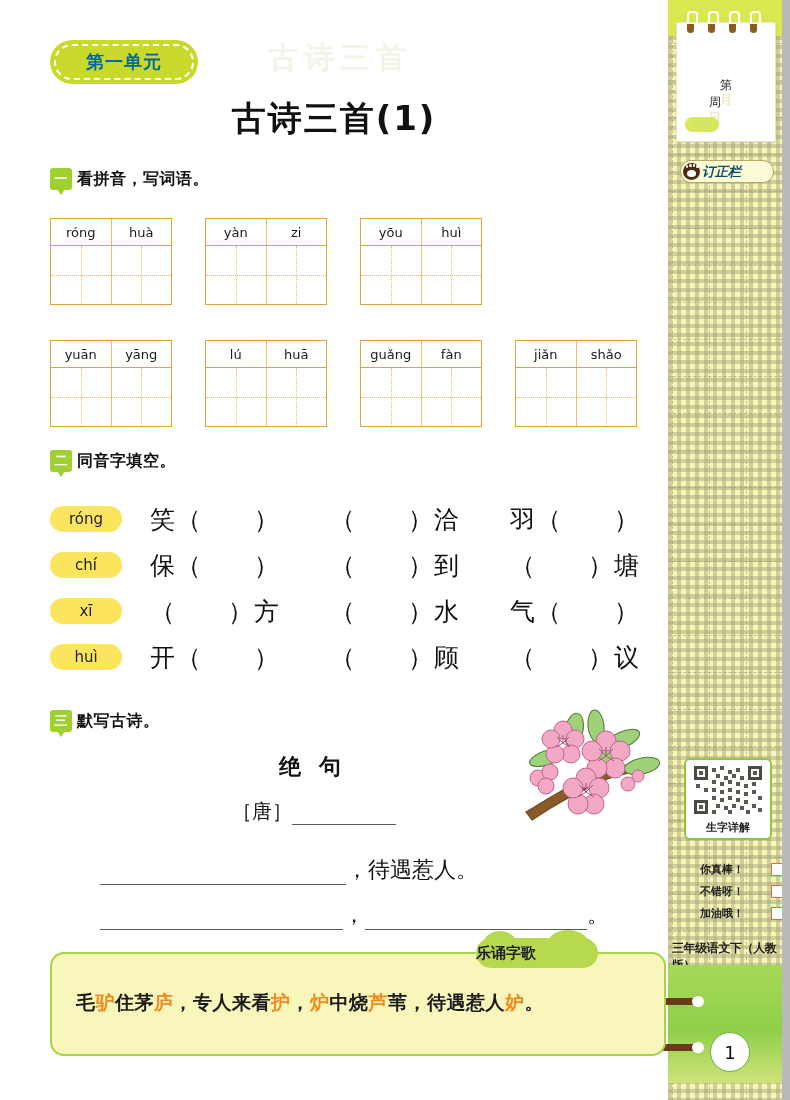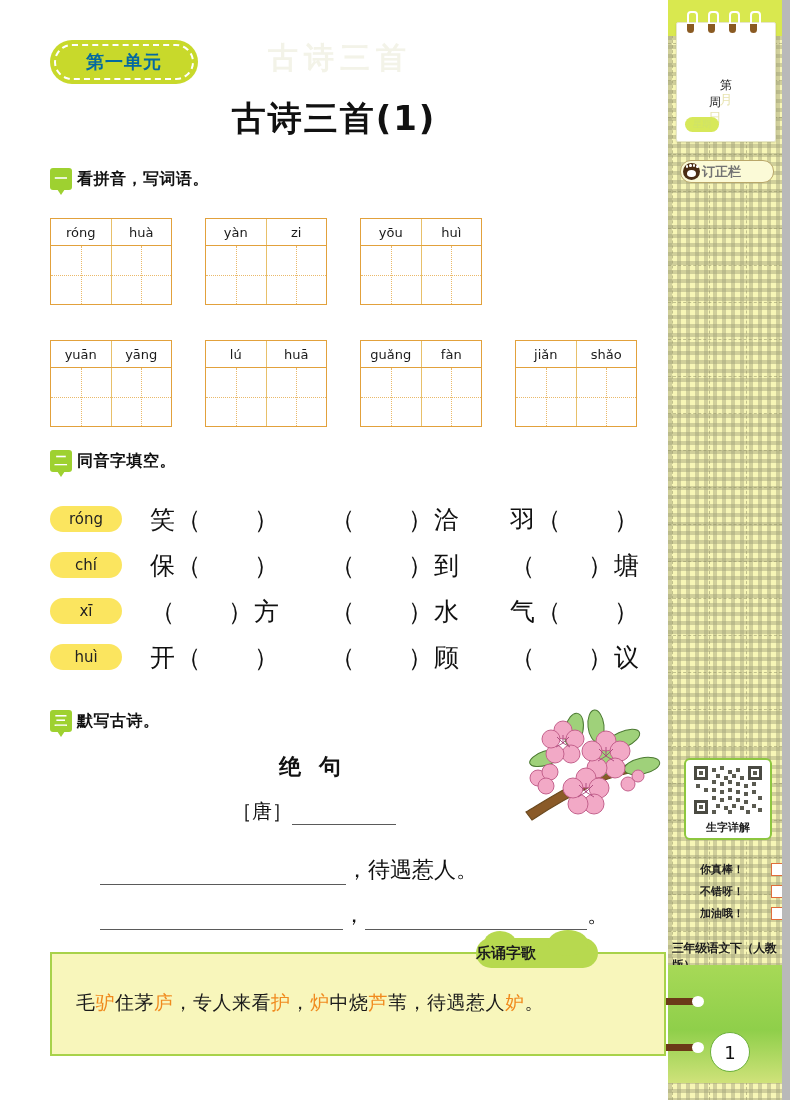--- a/index.html
+++ b/index.html
@@ -42,21 +42,21 @@
   .cal-pill{position:absolute;left:8px;top:94px;padding:1px 8px;border-radius:8px;background:#d7e85a;color:#cfe26a;font-size:9px;}
 
   .correct-box{
     position:absolute;left:680px;top:160px;width:92px;height:21px;
     border:1px solid #b9a76a;border-radius:11px;background:#fbfad7;
     display:flex;align-items:center;
   }
   .paw{width:17px;height:17px;border-radius:50%;background:#4a2c14;position:relative;margin-left:2px;flex:0 0 auto;}
   .paw::after{content:"";position:absolute;left:4px;top:7px;width:9px;height:7px;background:#fff;border-radius:50% 50% 45% 45%;}
   .paw i{position:absolute;top:2px;width:2.6px;height:3.4px;background:#fff;border-radius:50%;}
-  .correct-label{font-size:13px;font-weight:bold;color:#737373;margin-left:2px;}
+  .correct-label{font-size:13px;font-weight:bold;color:#0c4a6e;margin-left:2px;font-style:italic;}
 
   
   .qr-card{position:absolute;left:684px;top:758px;width:84px;height:78px;background:#fff;
     border:2px solid #8dc63f;border-radius:6px;}
   .qr{position:absolute;left:6px;top:4px;width:72px;height:52px;}
   .qr-label{position:absolute;left:0;bottom:3px;width:100%;text-align:center;font-size:11px;font-weight:bold;color:#222;}
   .praise{position:absolute;left:688px;width:84px;font-size:11px;font-weight:bold;color:#222;display:flex;align-items:center;justify-content:space-between;margin-left:12px;}
   .chk{width:11px;height:11px;border:1px solid #e06d3a;background:#fff;}
 
   .footer-green{position:absolute;left:668px;top:965px;width:114px;height:118px;
@@ -110,21 +110,21 @@
   .poem-author{position:absolute;left:232px;top:798px;font-size:20px;color:#111;font-family:"DejaVu Serif","Liberation Serif",serif;}
   .uline{display:inline-block;border-bottom:1.4px solid #5a5a5a;vertical-align:bottom;}
   .poem-l1{position:absolute;left:100px;top:855px;width:520px;font-size:22px;color:#111;display:flex;align-items:flex-end;}
   .poem-l2{position:absolute;left:100px;top:900px;width:520px;font-size:22px;color:#111;display:flex;align-items:flex-end;}
 
   
   .flowers{position:absolute;left:516px;top:700px;width:150px;height:130px;}
 
   
   .chant{position:absolute;left:50px;top:952px;width:612px;height:100px;background:#f8f6bb;
-    border:2px solid #a8d24a;border-radius:0;}
+    border:2px solid #a8d24a;border-radius:14px;font-weight:bold;}
   .chant-tab{position:absolute;left:476px;top:938px;width:122px;height:30px;}
   .chant-tab .cloud{position:absolute;inset:0;background:#b7d94f;border-radius:16px;}
   .chant-tab .cloud::before{content:"";position:absolute;left:8px;top:-7px;width:32px;height:24px;background:#b7d94f;border-radius:50%;}
   .chant-tab .cloud::after{content:"";position:absolute;right:10px;top:-8px;width:40px;height:26px;background:#b7d94f;border-radius:50%;}
   .chant-tab span{position:relative;display:block;text-align:left;line-height:30px;font-size:15px;font-weight:bold;color:#1d1d1d;}
   .chant-text{position:absolute;left:24px;top:36px;font-size:19px;color:#1a1a1a;
     font-family:"DejaVu Serif","Liberation Serif",serif;letter-spacing:.5px;}
   .hl{color:#f08a1e;}
   .wm{position:absolute;color:#f3f3e8;font-weight:bold;pointer-events:none;}
 </style>

